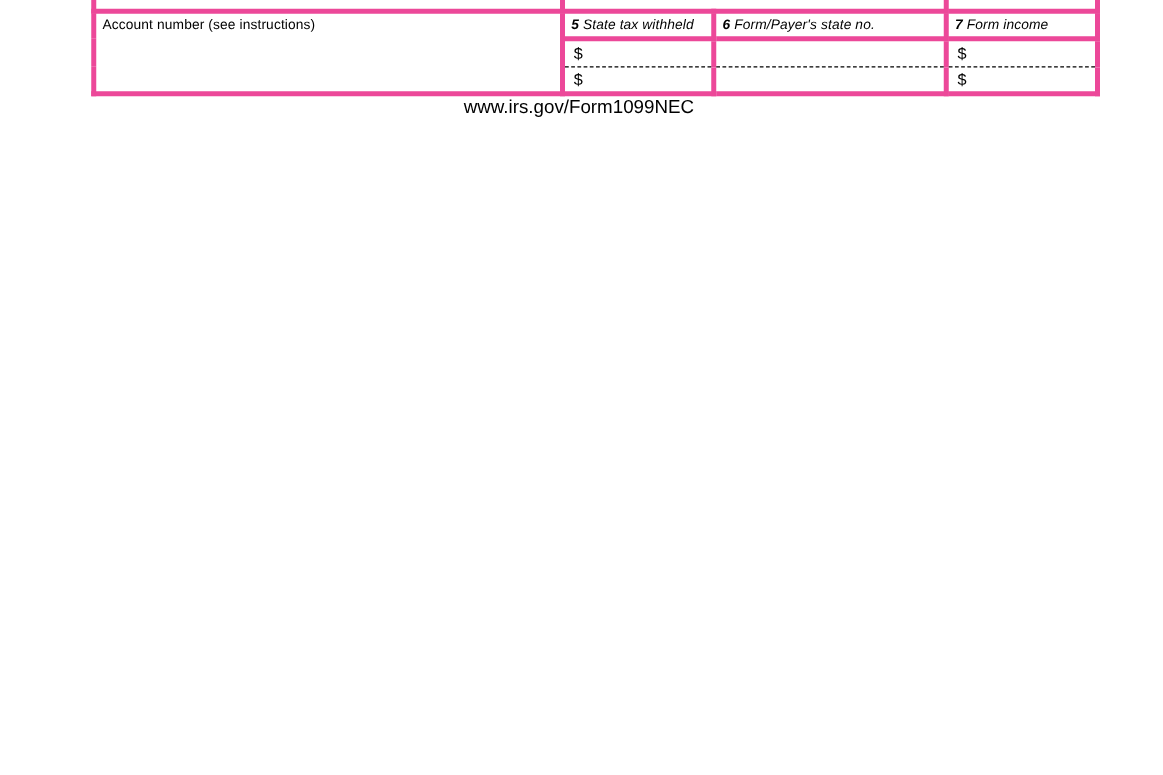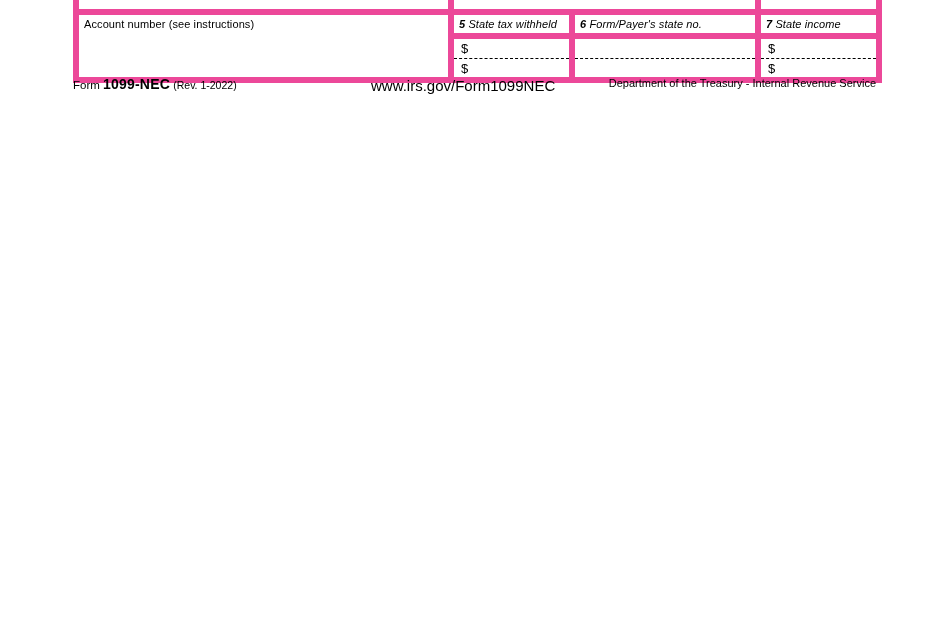--- a/index.html
+++ b/index.html
@@ -26,21 +26,21 @@
   
   .form-table {
     position: absolute;
     left: 73px;
     top: -30px;
     width: 803px;
     border-collapse: collapse;
     table-layout: fixed;
   }
   .form-table td {
-    border: 6px solid #ec4899;
+    border: 4px solid #ec4899;
     vertical-align: top;
     padding: 0;
     font-size: 11px;
     line-height: 1.15;
   }
   .cell-inner {
     padding: 3px 4px 2px 5px;
     position: relative;
     box-sizing: border-box;
   }
@@ -154,21 +154,21 @@
         </td>
         <td class="h-state-hdr">
           <div class="cell-inner">
             <span class="lbl"><span class="lbl-num">6</span>
             <span>Form/Payer's state no.</span></span>
           </div>
         </td>
         <td class="h-state-hdr">
           <div class="cell-inner">
             <span class="lbl"><span class="lbl-num">7</span>
-            <span>State income</span></span>
+            <span>Form income</span></span>
           </div>
         </td>
       </tr>
 
       <tr>
         <td class="h-state-row dashed-bottom">
           <div class="cell-inner">
             <span class="dollar">$</span>
             <span></span>
           </div>
@@ -202,22 +202,16 @@
           <div class="cell-inner">
             <span class="dollar">$</span>
             <span></span>
           </div>
         </td>
       </tr>
     </tbody>
   </table>
 
   <div class="footer">
-    <div class="footer-left">
-      <span class="form-word">Form</span>
-      <span class="form-name">1099-NEC</span>
-      <span class="form-rev">(Rev. 1-2022)</span>
-    </div>
     <div class="footer-center">www.irs.gov/Form1099NEC</div>
-    <div class="footer-right">Department of the Treasury - Internal Revenue Service</div>
   </div>
 
 </div>
 
 </body></html>

